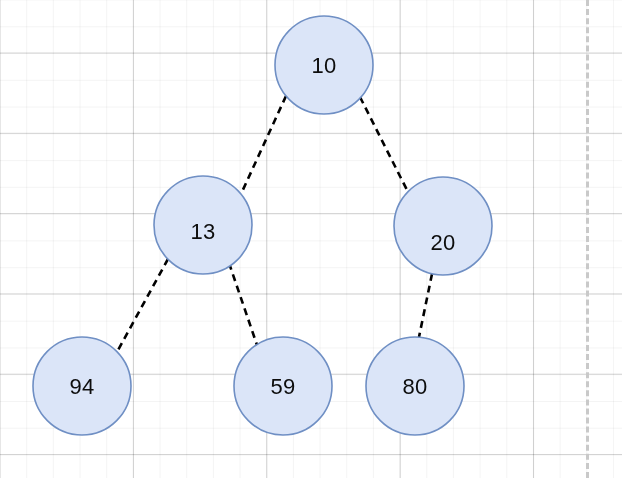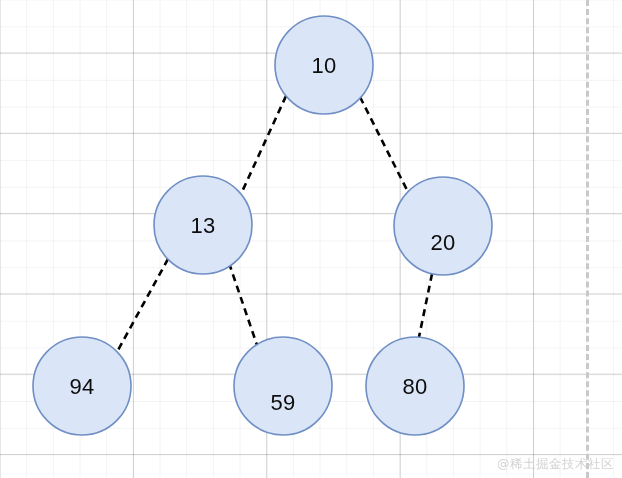--- a/index.html
+++ b/index.html
@@ -88,21 +88,20 @@
       <circle cx="324" cy="65" r="49" fill="#dbe5f8" stroke="#6f8fc4" stroke-width="1.6"></circle>
       <circle cx="203" cy="225" r="49" fill="#dbe5f8" stroke="#6f8fc4" stroke-width="1.6"></circle>
       <circle cx="443" cy="226" r="49" fill="#dbe5f8" stroke="#6f8fc4" stroke-width="1.6"></circle>
       <circle cx="82" cy="386" r="49" fill="#dbe5f8" stroke="#6f8fc4" stroke-width="1.6"></circle>
       <circle cx="283" cy="386" r="49" fill="#dbe5f8" stroke="#6f8fc4" stroke-width="1.6"></circle>
       <circle cx="415" cy="386" r="49" fill="#dbe5f8" stroke="#6f8fc4" stroke-width="1.6"></circle>
     </g>
   </svg>
 
   <div class="node-label" style="left:324px; top:66px;">10</div>
-  <div class="node-label" style="left:203px; top:226px;">13</div>
+  <div class="node-label" style="left:203px; top:232px;">13</div>
   <div class="node-label" style="left:443px; top:227px;margin-top:16px;">20</div>
   <div class="node-label" style="left:82px; top:387px;">94</div>
-  <div class="node-label" style="left:283px; top:387px;margin-top:16px;">59</div>
+  <div class="node-label" style="left:283px; top:387px;">59</div>
   <div class="node-label" style="left:415px; top:387px;">80</div>
 
-  <div class="watermark">@稀土掘金技术社区</div>
 
 </div>
 
 </body></html>

